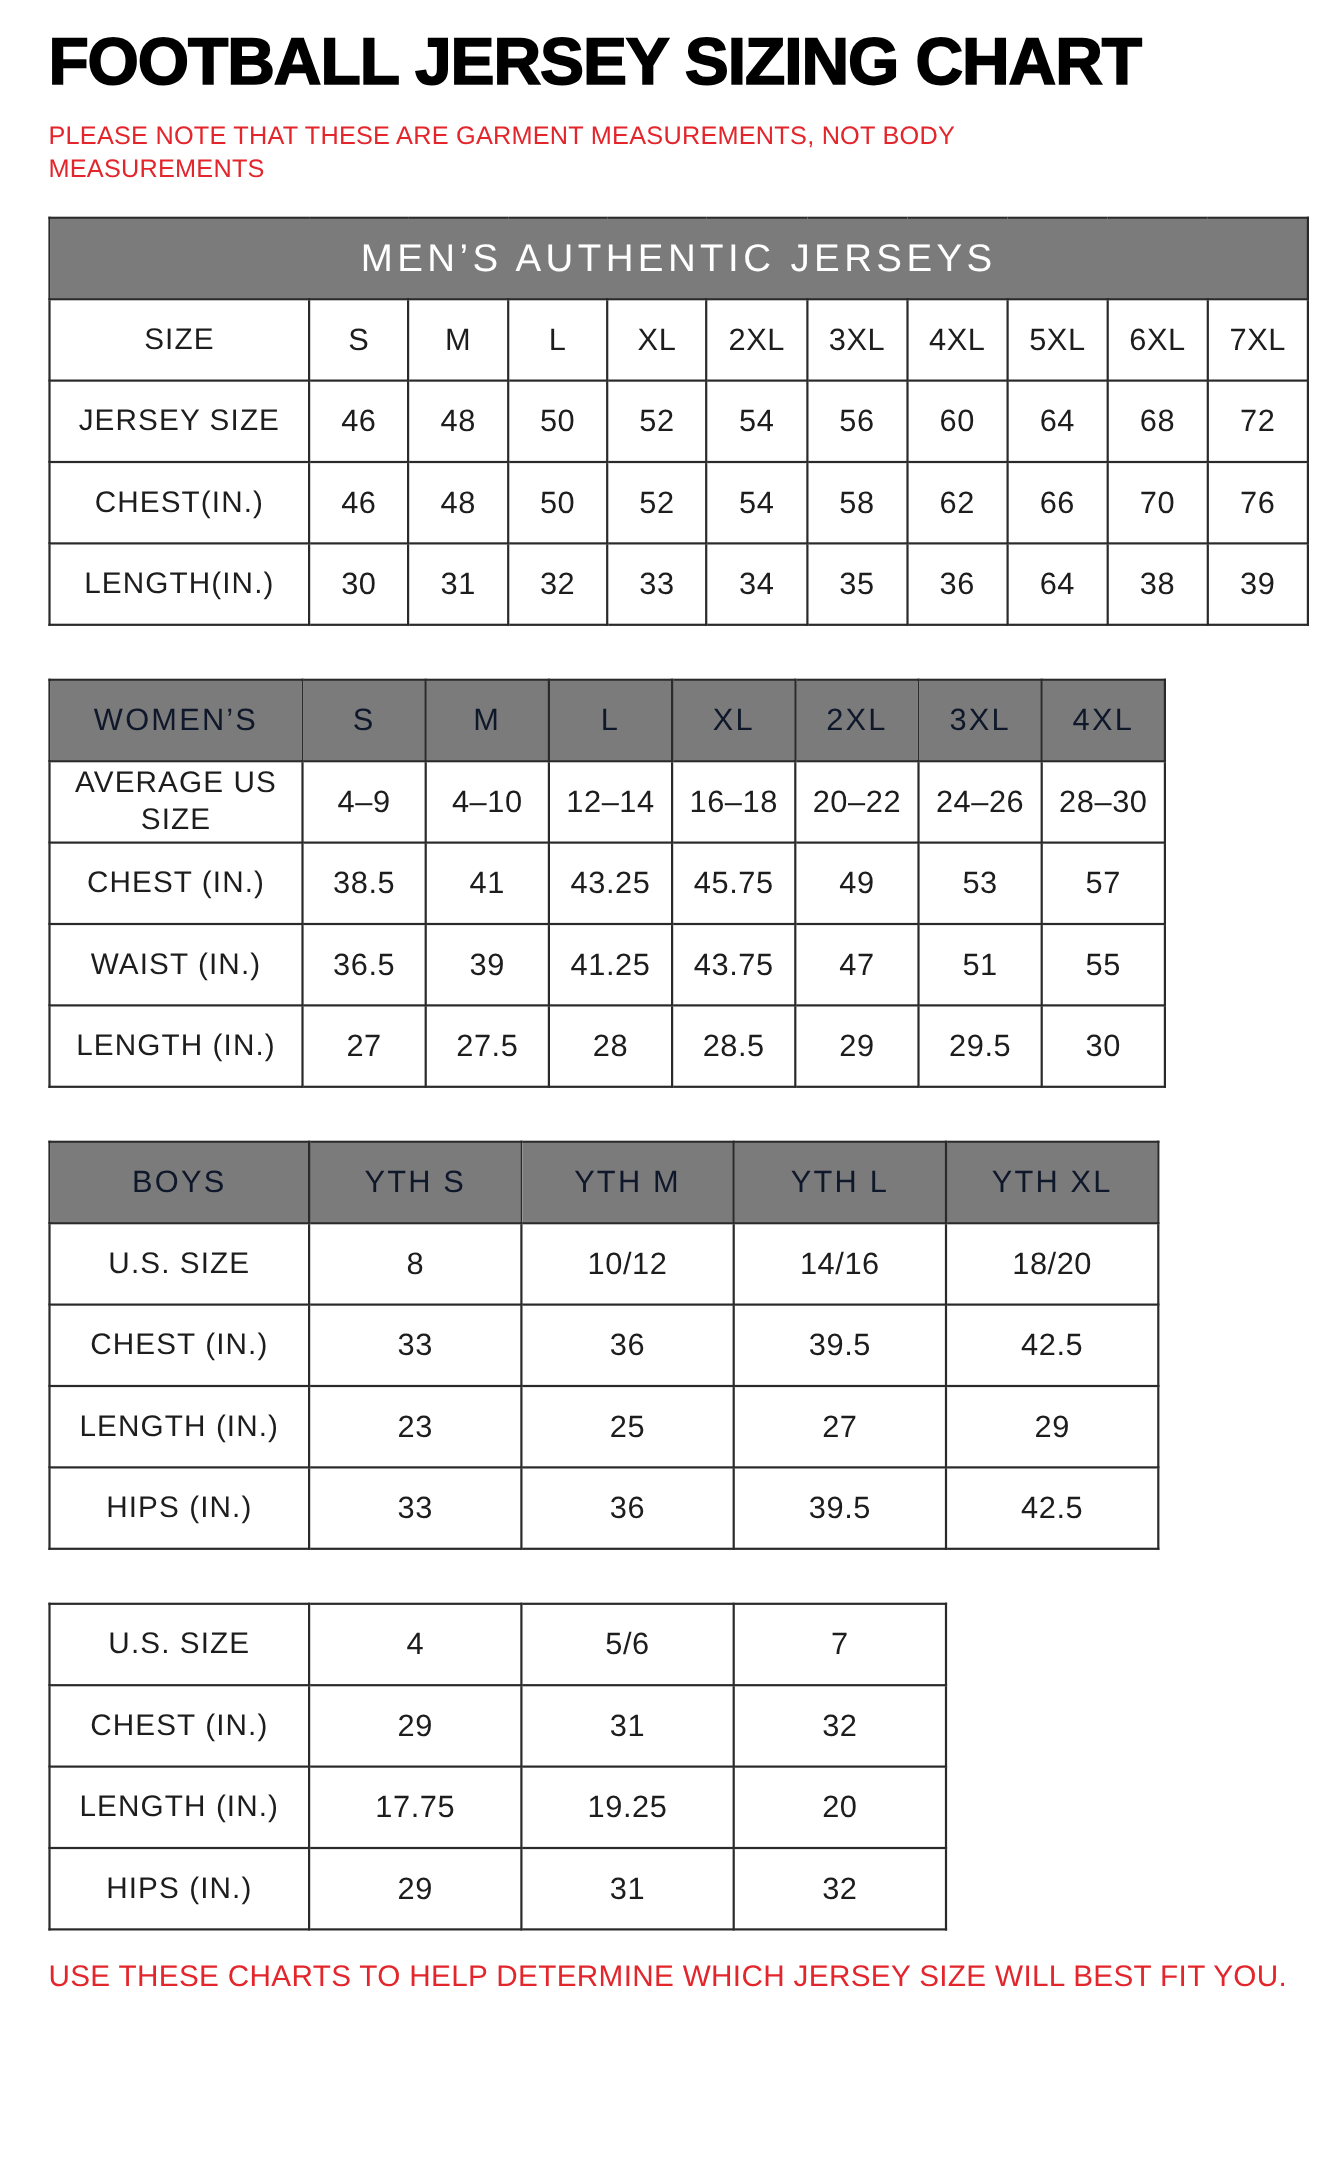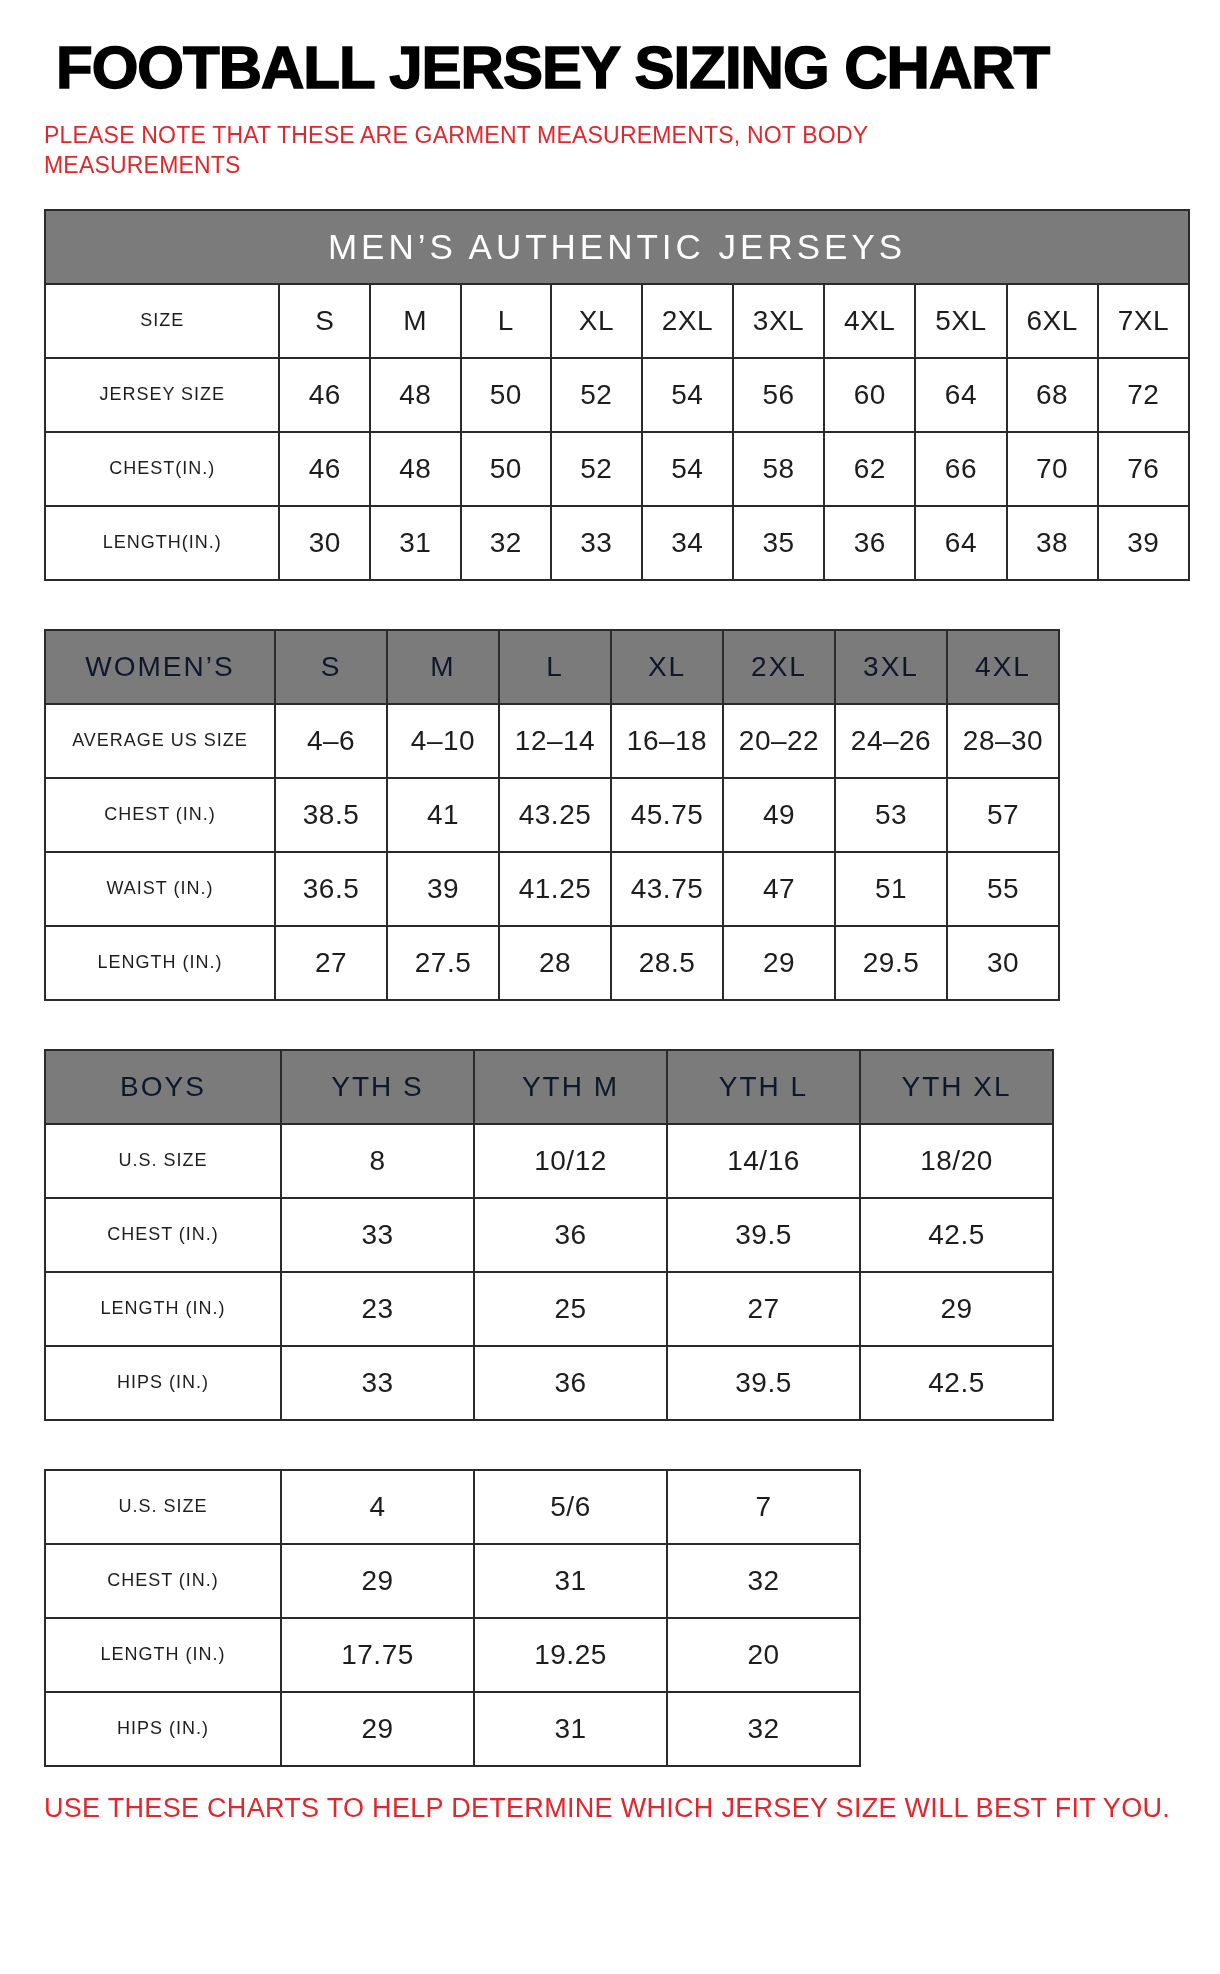--- a/index.html
+++ b/index.html
@@ -14,21 +14,21 @@
     width:1220px;
     height:1974px;
     background:#ffffff;
     font-family:"Liberation Sans", sans-serif;
     color:var(--text);
     overflow:hidden;
   }
   .page{padding:24px 30px 0 44px;}
 
   .title{
-    margin:12px;
+    margin:0;
     font-size:60px;
     line-height:1.08;
     font-weight:700;
     letter-spacing:-1px;
     color:#000;
     -webkit-text-stroke:1.5px #000;
     font-family:"Liberation Sans", sans-serif;
   }
   .note{
     margin:20px 0 0 0;
@@ -55,21 +55,21 @@
     padding:0 8px;
     overflow:hidden;
   }
   th.banner{
     background:var(--gray);
     color:#ffffff;
     font-size:35px;
     font-weight:400;
     letter-spacing:4px;
   }
-  td.lbl{font-size:18px;letter-spacing:1px;line-height:1.25;}
+  td.lbl{font-size:27px;letter-spacing:1px;line-height:1.25;}
   td.val{font-size:28px;letter-spacing:0.5px;}
   tr.hdr-row td{
     background:var(--gray);
     color:#0f172a;
     letter-spacing:2px;
     font-size:28px;
   }
 
   col.col-label-mens{width:238px;}
   col.col-val-mens{width:92px;}
@@ -174,21 +174,21 @@
           <td class="val">S</td>
           <td class="val">M</td>
           <td class="val">L</td>
           <td class="val">XL</td>
           <td class="val">2XL</td>
           <td class="val">3XL</td>
           <td class="val">4XL</td>
         </tr>
         <tr>
           <td class="lbl">AVERAGE US SIZE</td>
-          <td class="val">4–6</td>
+          <td class="val">4–9</td>
           <td class="val">4–10</td>
           <td class="val">12–14</td>
           <td class="val">16–18</td>
           <td class="val">20–22</td>
           <td class="val">24–26</td>
           <td class="val">28–30</td>
         </tr>
         <tr>
           <td class="lbl">CHEST (IN.)</td>
           <td class="val">38.5</td>

